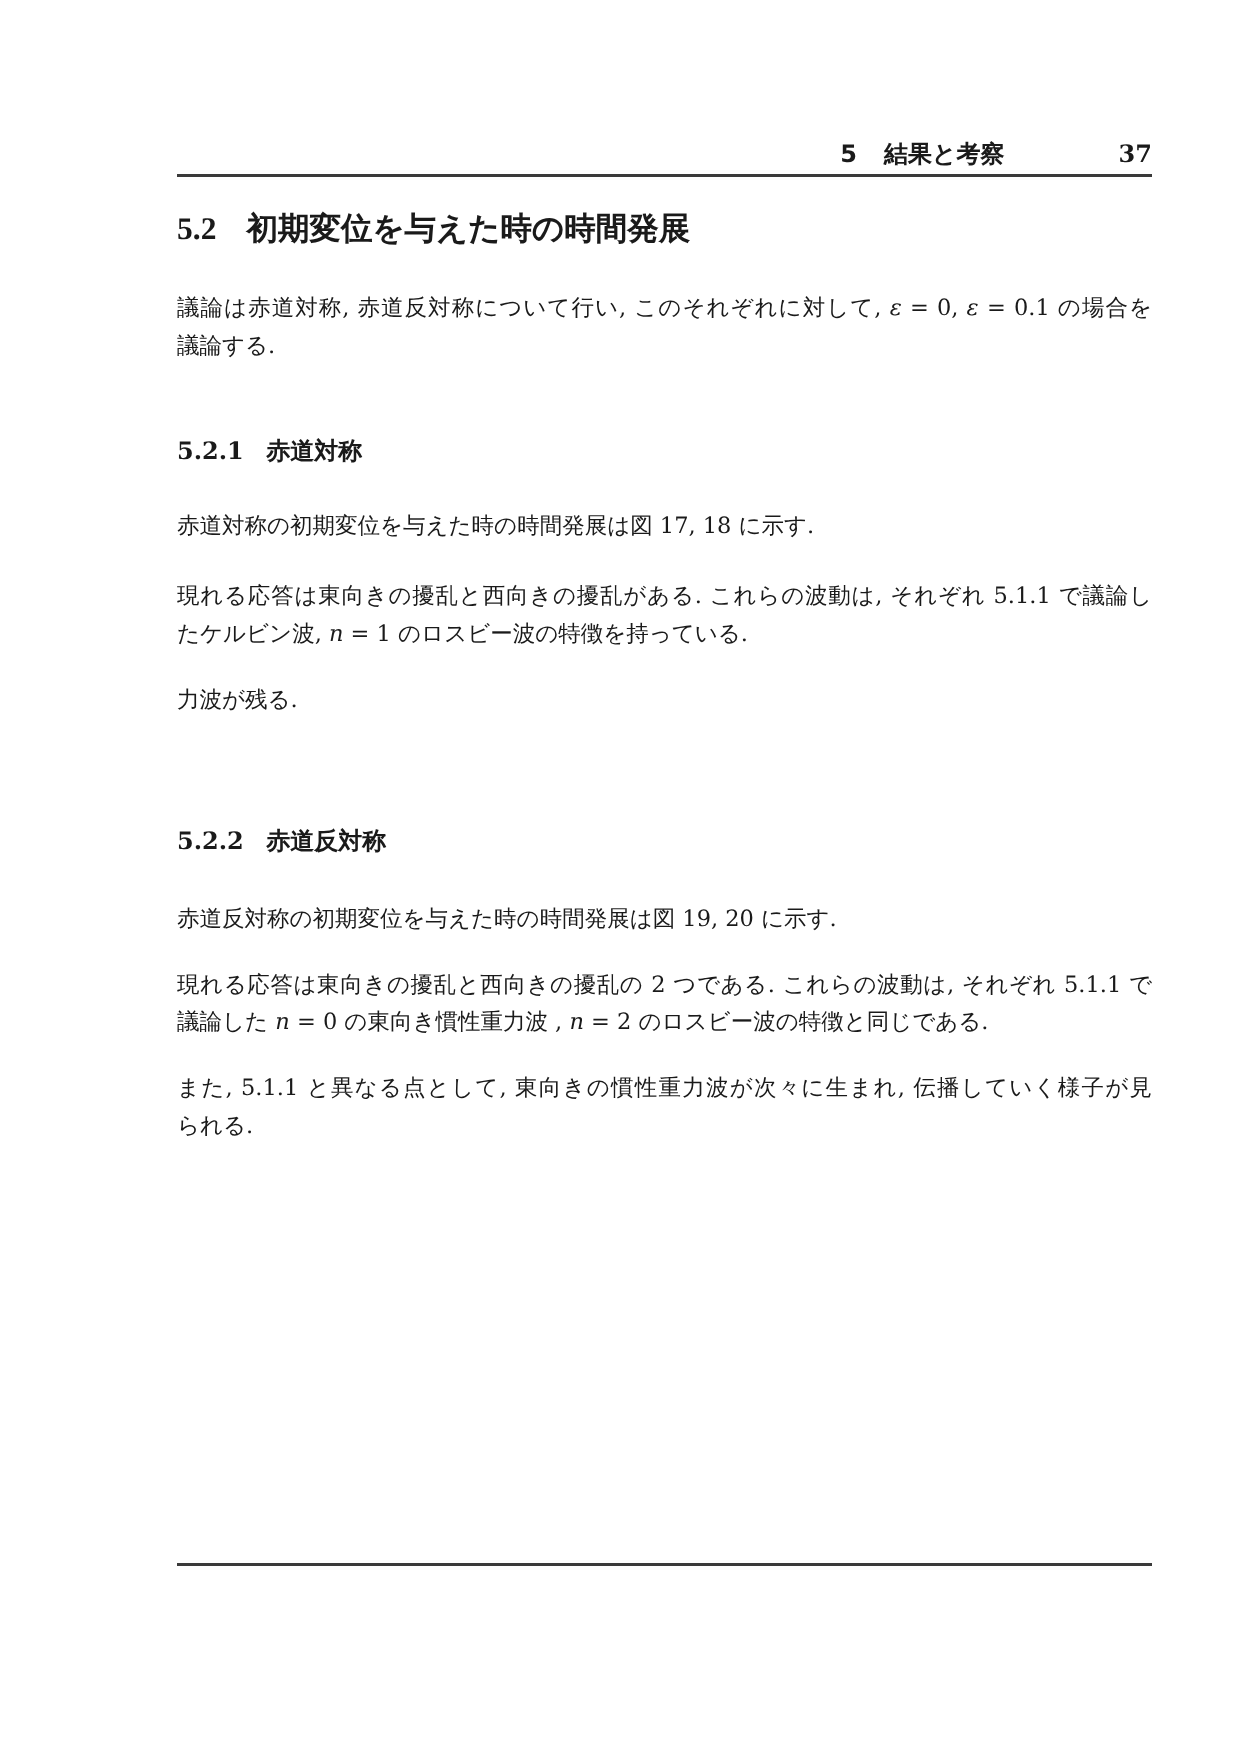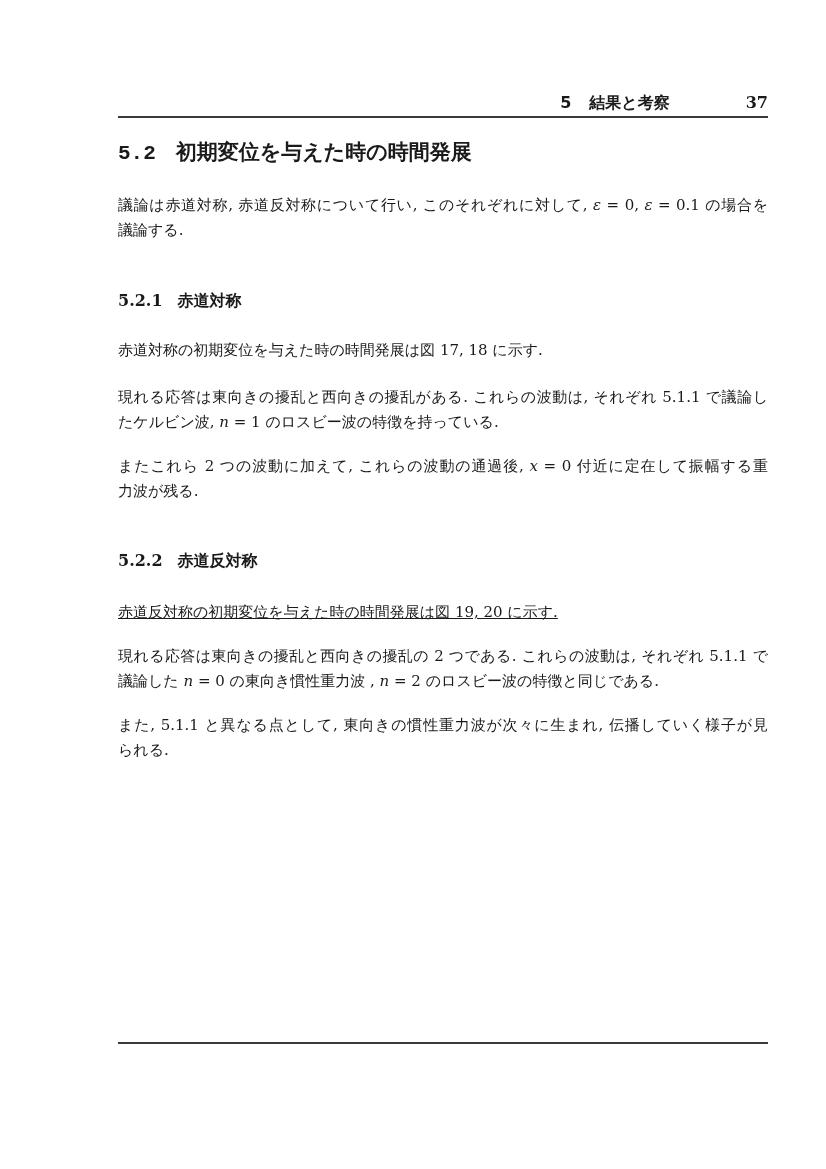--- a/index.html
+++ b/index.html
@@ -22,21 +22,21 @@
   .running {
     display: flex; justify-content: flex-end; align-items: baseline;
     font-size: 16px; line-height: 20px;
   }
   .gothic { font-family: "DejaVu Sans", "Liberation Sans", sans-serif; font-weight: bold; }
   .rh-sec { margin-right: 18px; }
   .rh-title { margin-right: 76px; }
   .rh-page { font-family: "DejaVu Serif", "Liberation Serif", serif; font-weight: bold; }
   
   .h-sub { font-size: 21px; line-height: 26px; font-weight: bold; }
-  .h-sub .h-num { margin-right: 20px; font-family: Liberation Mono, monospace; }
+  .h-sub .h-num { margin-right: 20px; font-family: Liberation Serif, serif; }
   .h-subsub { font-size: 16px; line-height: 22px; font-weight: bold; }
   .h-subsub .h-num { margin-right: 15px; font-family: "DejaVu Serif", "Liberation Serif", serif; text-align: right; }
   
   .para { font-size: 15px; line-height: 25px; }
   .tline { text-align: left; }
   .tline.just { text-align: justify; text-align-last: justify; }
   .mi { font-style: italic; font-family: "DejaVu Serif", "Liberation Serif", serif; }
 </style>
 </head>
 <body>
@@ -64,29 +64,28 @@
   </div>
 
   <div class="abs para" style="top: 338px;">
       <div class="tline"><span>赤道対称の初期変位を与えた時の時間発展は図 17, 18 に示す.</span></div>
     </div>
   <div class="abs para" style="top: 385px;">
       <div class="tline just"><span>現れる応答は東向きの擾乱と西向きの擾乱がある. これらの波動は, それぞれ 5.1.1 で議論し</span></div>
       <div class="tline"><span>たケルビン波, </span><span class="mi">n</span><span> = 1 のロスビー波の特徴を持っている.</span></div>
     </div>
   <div class="abs para" style="top: 454px;">
-      <div class="tline just"><span>またこれら 2 つの波動に加えて, これらの波動の通過後, </span><span class="mi">x</span><span> = 0 付近に定在して振幅する重</span></div>
       <div class="tline"><span>力波が残る.</span></div>
     </div>
 
   <div class="abs h-subsub" style="top: 550px;">
     <span class="h-num">5.2.2</span><span class="gothic">赤道反対称</span>
   </div>
 
-  <div class="abs para" style="top: 600px; text-decoration: underline;">
+  <div class="abs para" style="top: 600px;">
       <div class="tline"><span>赤道反対称の初期変位を与えた時の時間発展は図 19, 20 に示す.</span></div>
     </div>
   <div class="abs para" style="top: 644px;">
       <div class="tline just"><span>現れる応答は東向きの擾乱と西向きの擾乱の 2 つである. これらの波動は, それぞれ 5.1.1 で</span></div>
       <div class="tline"><span>議論した </span><span class="mi">n</span><span> = 0 の東向き慣性重力波 , </span><span class="mi">n</span><span> = 2 のロスビー波の特徴と同じである.</span></div>
     </div>
   <div class="abs para" style="top: 713px;">
       <div class="tline just"><span>また, 5.1.1 と異なる点として, 東向きの慣性重力波が次々に生まれ, 伝播していく様子が見</span></div>
       <div class="tline"><span>られる.</span></div>
     </div>

